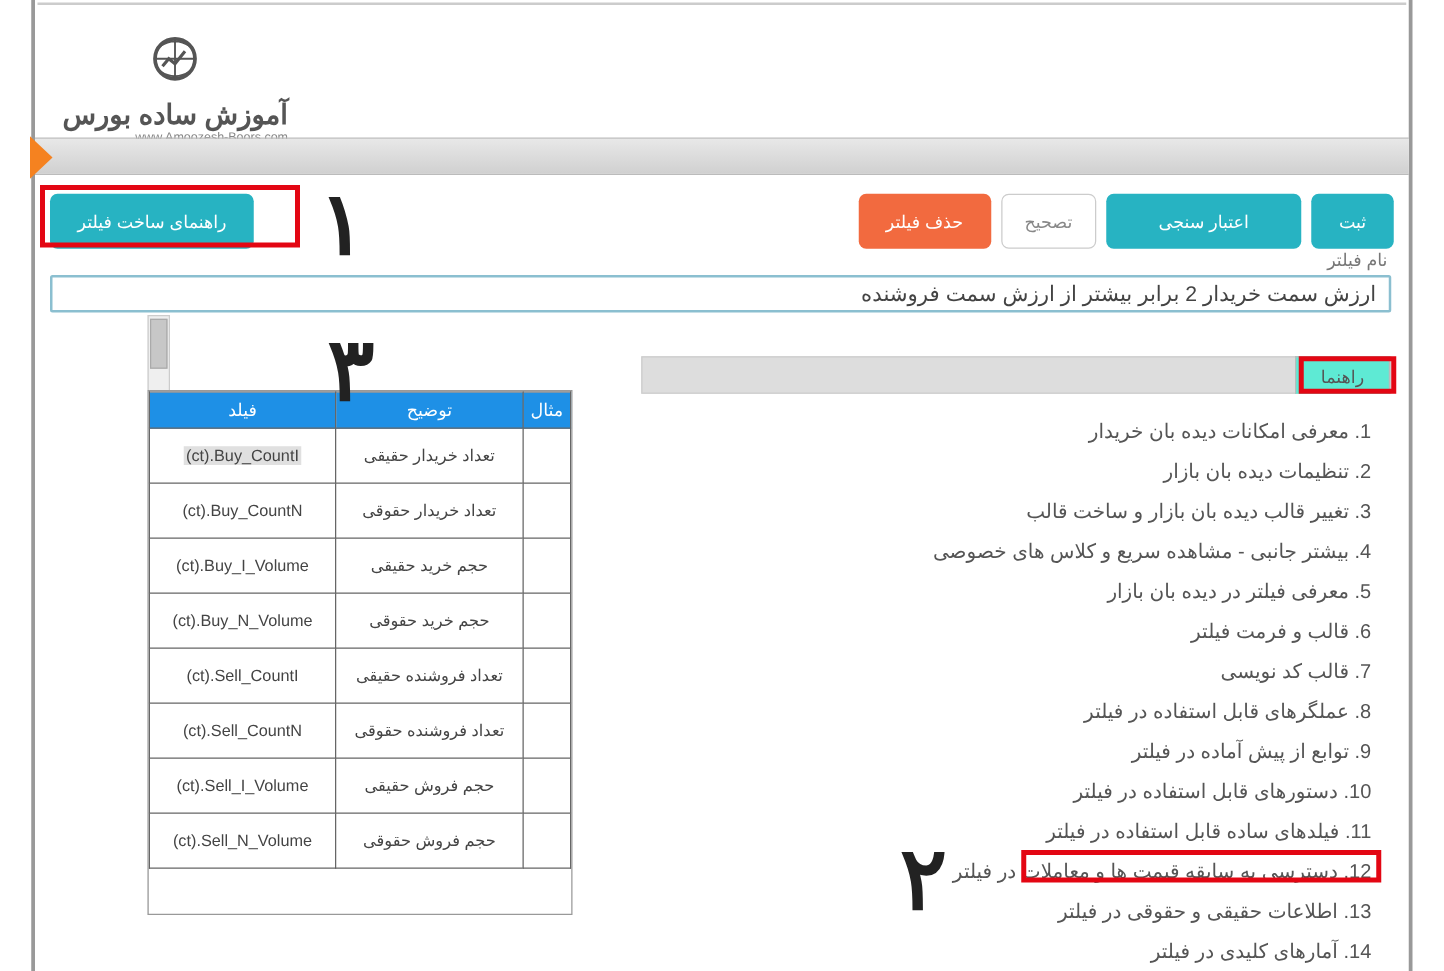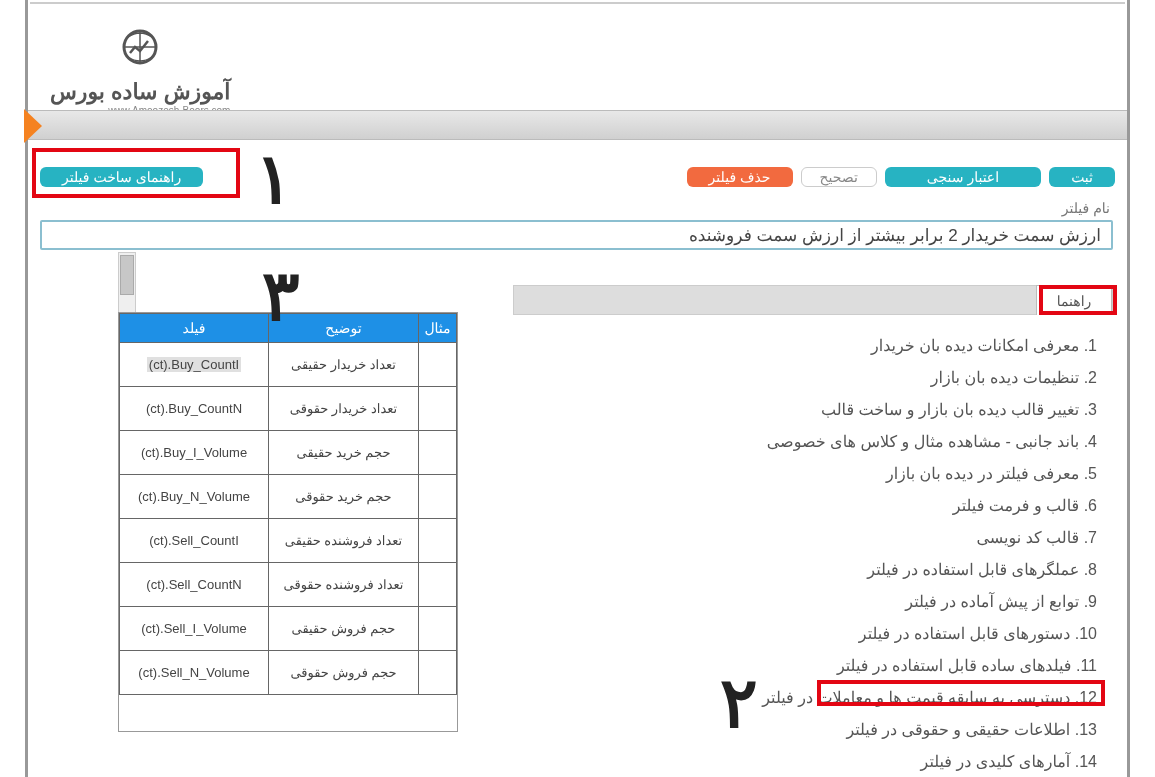--- a/index.html
+++ b/index.html
@@ -70,21 +70,21 @@
   height: 38px;
   display: flex;
   direction: rtl;
   align-items: center;
   gap: 8px;
 }
 .btn {
   display: inline-flex;
   align-items: center;
   justify-content: center;
-  height: 20px;
+  height: 44px;
   padding: 0 22px;
   border-radius: 6px;
   font-size: 14px;
   color: #fff;
   cursor: pointer;
   user-select: none;
 }
 .btn-teal { background: #27b3c2; }
 .btn-teal.wide { padding: 0 42px; }
 .btn-white {
@@ -137,21 +137,21 @@
   position: absolute;
   top: 285px; right: 42px;
   width: 600px; height: 30px;
   background: #ddd;
   border: 1px solid #ccc;
 }
 .help-tab {
   position: absolute;
   right: 0; top: -1px;
   width: 76px; height: 30px;
-  background: #ffffff;
+  background: #5eead4;
   border: 1px solid #bbb;
   border-bottom: none;
   display: flex; align-items: center; justify-content: center;
   font-size: 14px; color: #555;
 }
 
 
 .help-list {
   position: absolute;
   top: 330px;
@@ -263,21 +263,21 @@
 <input class="filter-input" value="ارزش سمت خریدار 2 برابر بیشتر از ارزش سمت فروشنده" style="">
 
 <div class="help-tab-wrap">
   <div class="help-tab">راهنما</div>
 </div>
 
 <ol class="help-list" id="helpList">
     <li data-idx="1">معرفی امکانات دیده بان خریدار</li>
     <li data-idx="2">تنظیمات دیده بان بازار</li>
     <li data-idx="3">تغییر قالب دیده بان بازار و ساخت قالب</li>
-    <li data-idx="4">باند جانبی - مشاهده مثال و کلاس های خصوصی</li>
+    <li data-idx="4">بیشتر جانبی - مشاهده سریع و کلاس های خصوصی</li>
     <li data-idx="5">معرفی فیلتر در دیده بان بازار</li>
     <li data-idx="6">قالب و فرمت فیلتر</li>
     <li data-idx="7">قالب کد نویسی</li>
     <li data-idx="8">عملگرهای قابل استفاده در فیلتر</li>
     <li data-idx="9">توابع از پیش آماده در فیلتر</li>
     <li data-idx="10">دستورهای قابل استفاده در فیلتر</li>
     <li data-idx="11">فیلدهای ساده قابل استفاده در فیلتر</li>
     <li data-idx="12">دسترسی به سابقه قیمت ها و معاملات در فیلتر</li>
     <li data-idx="13">اطلاعات حقیقی و حقوقی در فیلتر</li>
     <li data-idx="14">آمارهای کلیدی در فیلتر</li>

